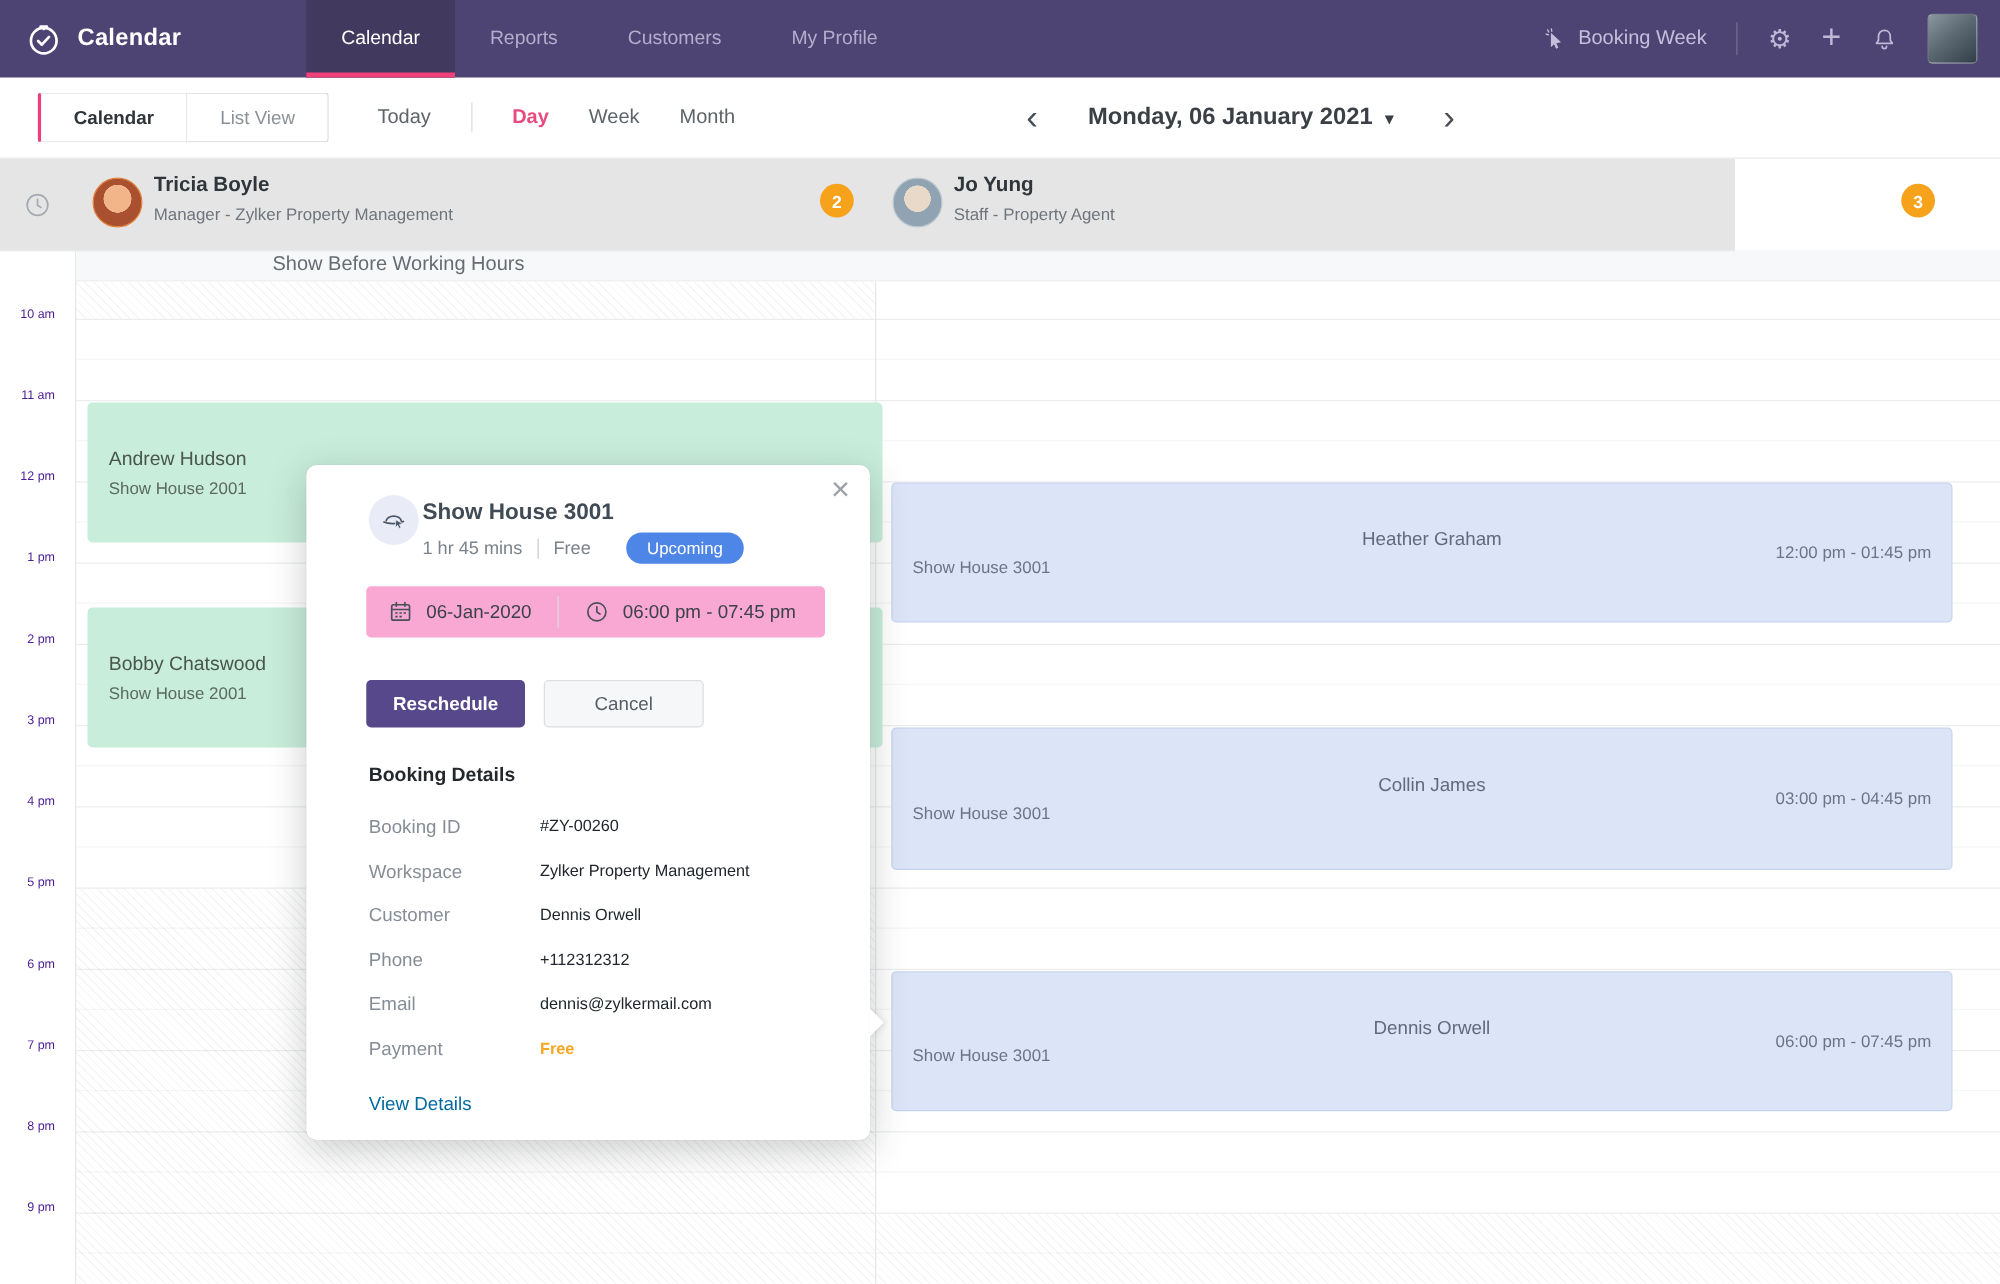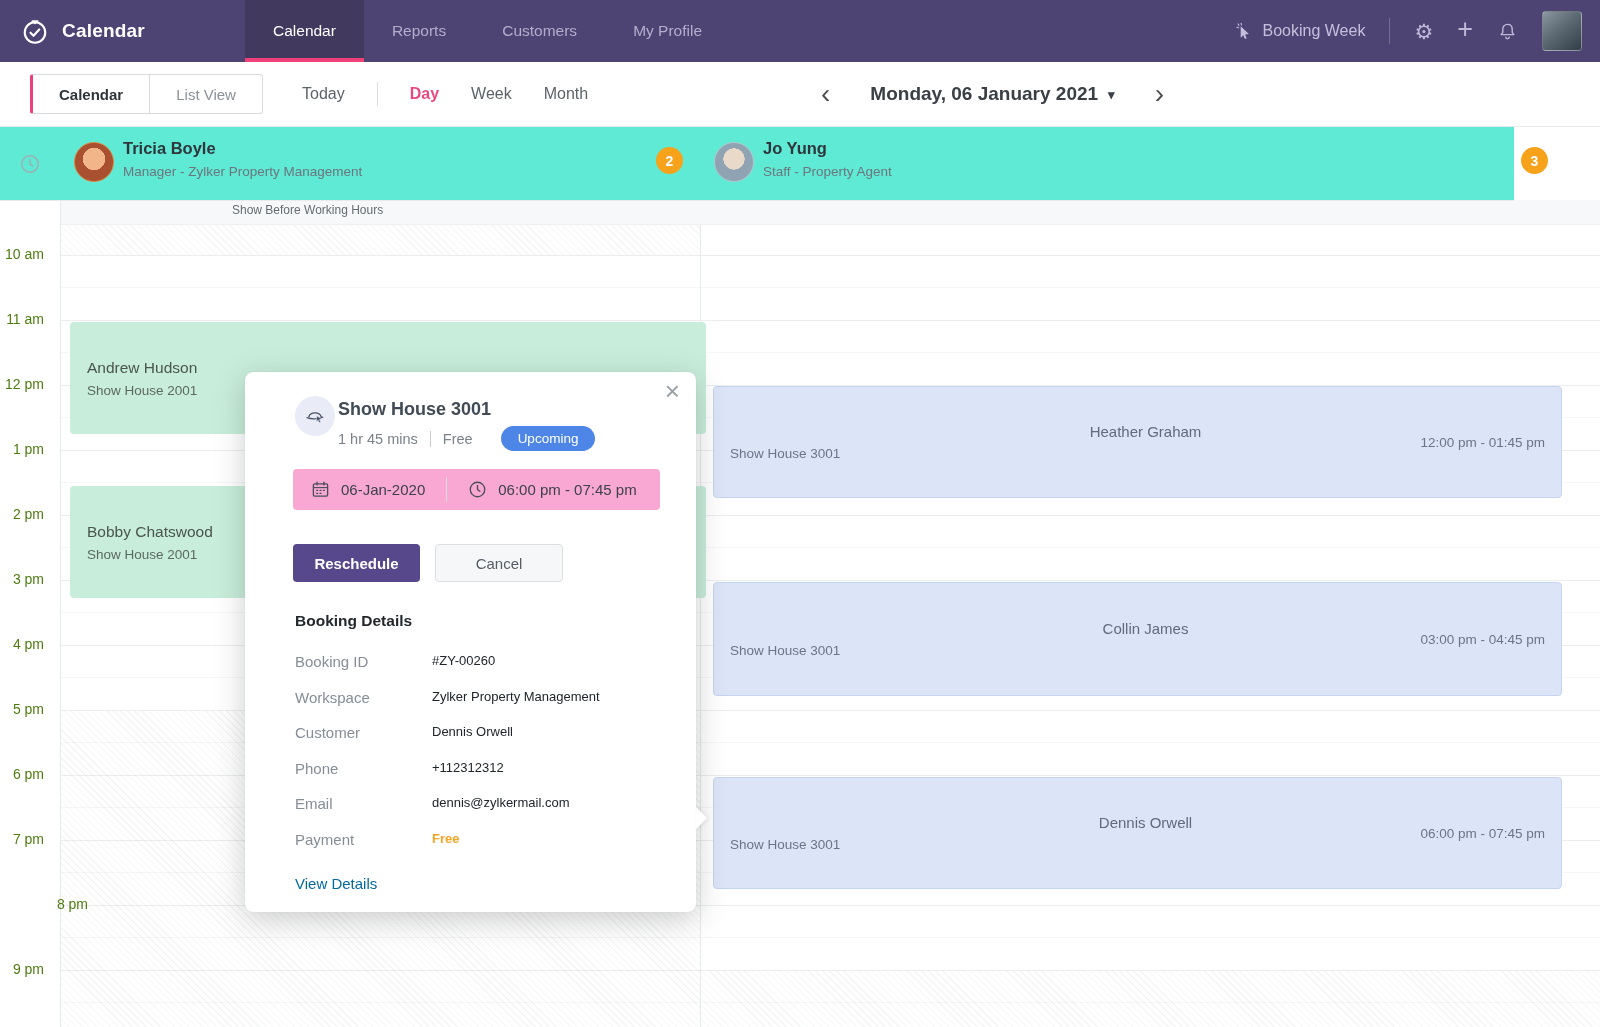--- a/index.html
+++ b/index.html
@@ -30,35 +30,35 @@
   .views{position:absolute;left:302px;top:0;height:64px;display:flex;align-items:center;gap:32px;font-size:16px;color:#5D6369;}
   .view-divider{width:1px;height:24px;background:#DCDEE1;}
   .range{cursor:pointer;}
   .range.active{color:#E94A7E;font-weight:700;}
   .datenav{position:absolute;left:815px;top:0;width:355px;height:64px;display:flex;align-items:center;justify-content:space-between;}
   .chev{font-size:28px;color:#4A4F54;cursor:pointer;line-height:1;padding:0 6px;}
   .datetxt{display:flex;align-items:center;gap:10px;font-size:19px;font-weight:700;color:#3A4045;cursor:pointer;}
   .caret{font-size:13px;color:#3A4045;}
 
   
-  .staffbar{position:absolute;left:0;top:126px;width:1514px;height:74px;background:#5eead4;border-bottom:1px solid #E9EAEB;z-index:5;}
+  .staffbar{position:absolute;left:0;top:126px;width:1388px;height:74px;background:#e5e5e5;border-bottom:1px solid #E9EAEB;z-index:5;}
   .avatar{width:38px;height:38px;border-radius:50%;}
   .av-tricia{background:radial-gradient(circle at 50% 42%,#f2b58a 0 38%,#a8502f 39% 100%);border:1px solid #e0813c;}
   .av-jo{background:radial-gradient(circle at 50% 42%,#e8d9c8 0 36%,#8fa3b3 37% 100%);border:1px solid #b9c4cd;}
   .staff-name{font-size:16.5px;font-weight:700;color:#2F353B;}
   .staff-role{font-size:13.5px;color:#6E757D;}
   .badge{position:absolute;width:27px;height:27px;border-radius:50%;background:#F7A21B;color:#fff;font-size:14px;font-weight:700;display:flex;align-items:center;justify-content:center;}
 
   
   .vline{position:absolute;width:1px;background:#E7E8EA;top:126px;bottom:0;z-index:1;}
   .band{position:absolute;left:61px;right:0;top:200px;height:24px;background:#F7F8F9;border-bottom:1px solid #EFF0F1;z-index:2;}
-  .band-label{position:absolute;left:232px;top:203px;font-size:12px;color:#666C73;cursor:pointer;z-index:3;}
+  .band-label{position:absolute;left:218px;top:203px;font-size:16px;color:#666C73;cursor:pointer;z-index:3;}
   .hline{position:absolute;left:60px;right:0;height:1px;background:#ECEDEE;z-index:0;}
   .hhalf{position:absolute;left:60px;right:0;height:1px;background:#F6F6F7;z-index:0;}
-  .tlabel{position:absolute;left:0;width:44px;text-align:right;font-size:14px;color:#4d7c0f;z-index:2;}
+  .tlabel{position:absolute;left:0;width:44px;text-align:right;font-size:10px;color:#4c1d95;z-index:2;}
   .hatch{position:absolute;z-index:1;
          background-image:repeating-linear-gradient(45deg,rgba(110,116,122,.07) 0 1px,transparent 1px 5px);}
 
   
   .ev-green{position:absolute;background:#C8EDDA;border-radius:4px;display:flex;flex-direction:column;justify-content:center;gap:6px;padding-left:17px;z-index:3;cursor:pointer;}
   .ev-green .nm{font-size:15.5px;color:#49554E;font-weight:500;}
   .ev-green .sv{font-size:13.5px;color:#5C6962;}
   .ev-blue{position:absolute;background:#DCE5F8;border:1px solid #C7D4EF;border-radius:4px;display:flex;flex-direction:column;justify-content:center;gap:6px;padding-left:16px;z-index:3;cursor:pointer;}
   .ev-blue .nm{font-size:15px;color:#606B7B;font-weight:500;text-align:center;}
   .ev-blue .sv{font-size:13.5px;color:#6B7586;}
@@ -215,21 +215,21 @@
   <div class="tlabel" style="top:246px;">10 am</div>
   <div class="tlabel" style="top:311px;">11 am</div>
   <div class="tlabel" style="top:376px;">12 pm</div>
   <div class="tlabel" style="top:441px;">1 pm</div>
   <div class="tlabel" style="top:506px;">2 pm</div>
   <div class="tlabel" style="top:571px;">3 pm</div>
   <div class="tlabel" style="top:636px;">4 pm</div>
   <div class="tlabel" style="top:701px;">5 pm</div>
   <div class="tlabel" style="top:766px;">6 pm</div>
   <div class="tlabel" style="top:831px;">7 pm</div>
-  <div class="tlabel" style="top:896px;margin-left:44px;">8 pm</div>
+  <div class="tlabel" style="top:896px;">8 pm</div>
   <div class="tlabel" style="top:961px;">9 pm</div>
 
   <div class="hatch" style="left:61px;width:639px;top:225px;height:30px;"></div>
   <div class="hatch" style="left:61px;width:639px;top:711px;height:316px;"></div>
   <div class="hatch" style="left:701px;right:0;top:971px;height:56px;"></div>
 
   <div class="ev-green" style="left:70px;top:322px;width:619px;height:112px;">
     <div class="nm">Andrew Hudson</div>
     <div class="sv">Show House 2001</div>
   </div>

